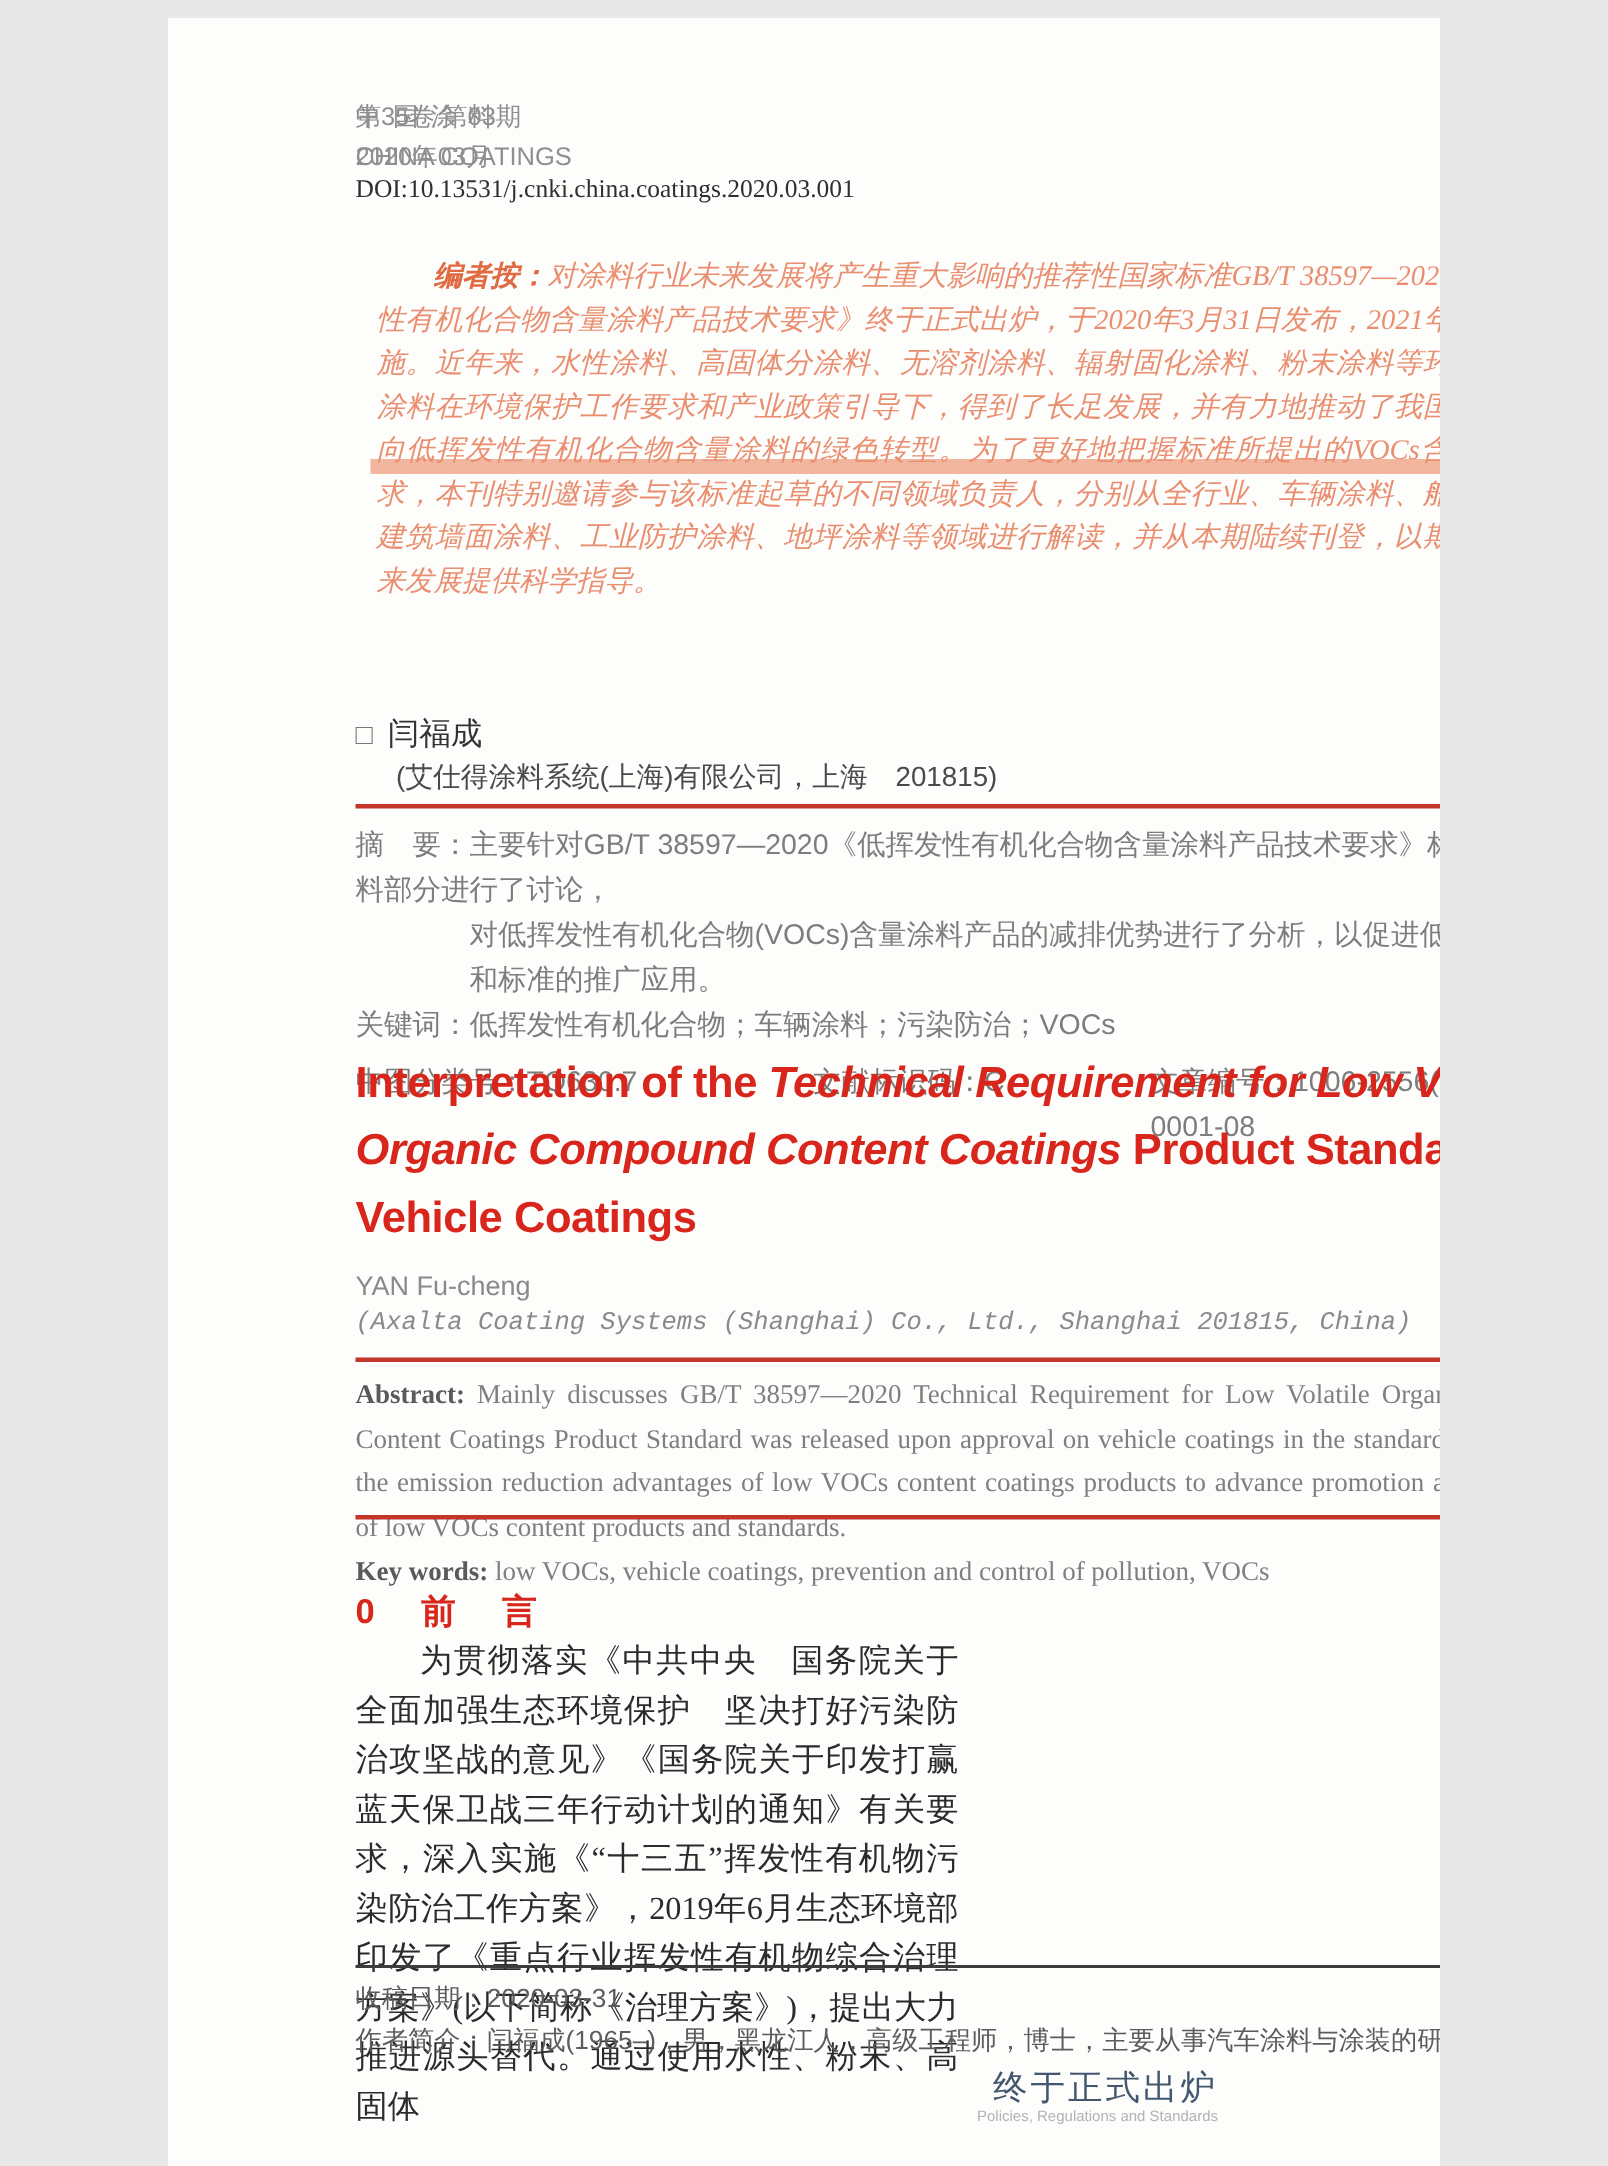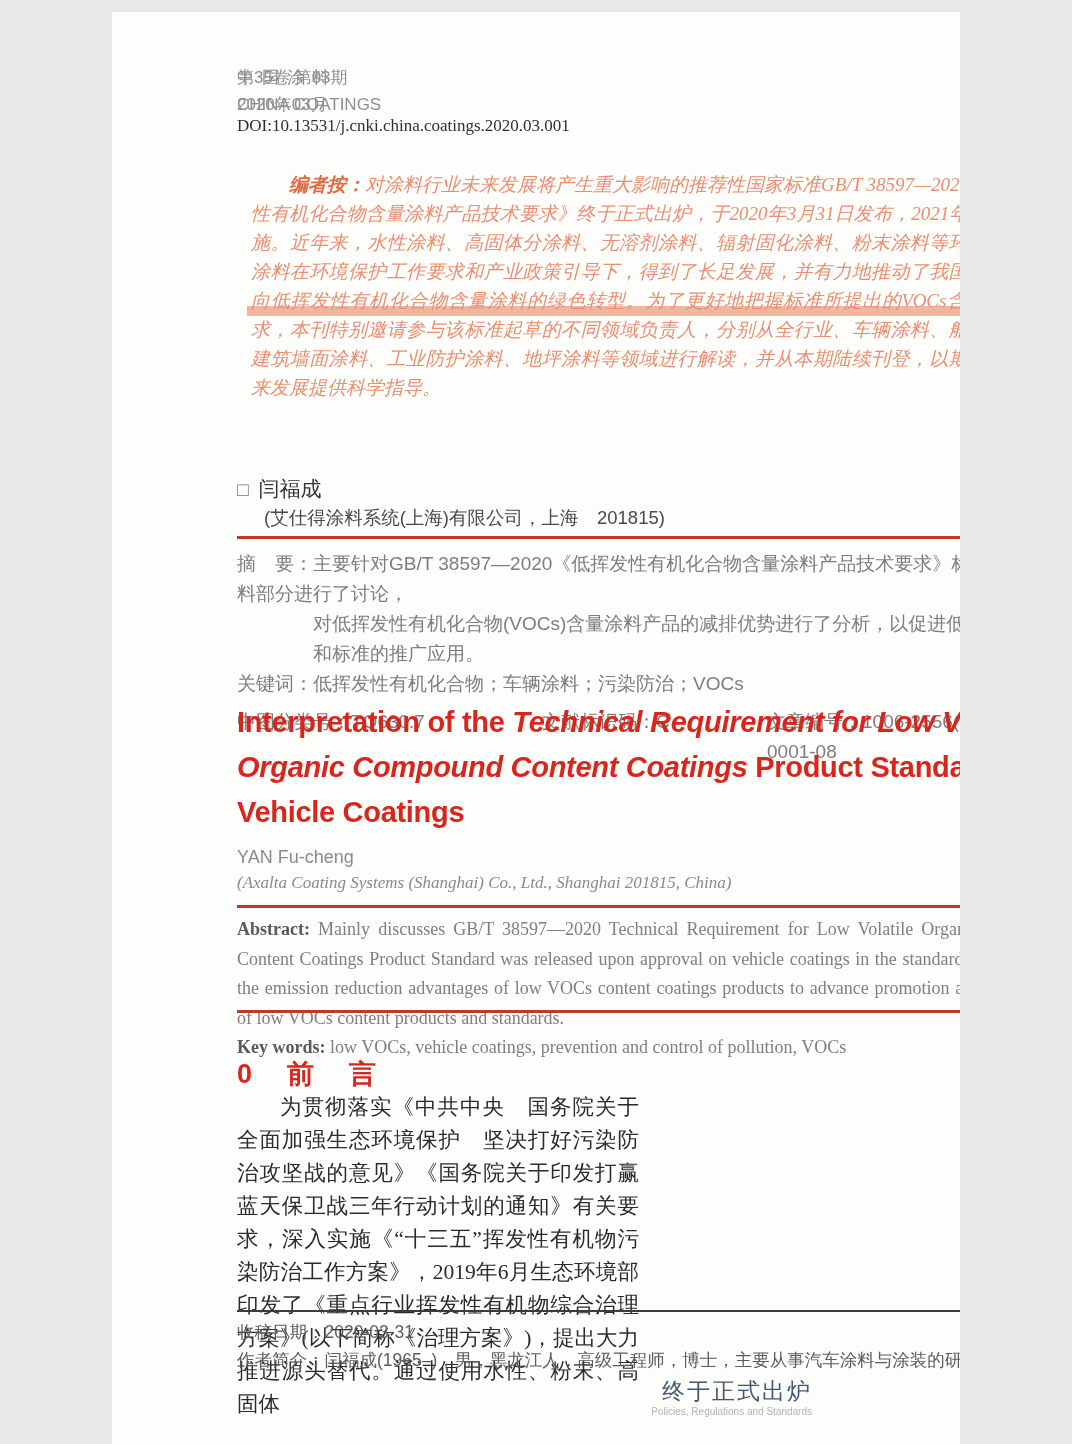--- a/index.html
+++ b/index.html
@@ -60,34 +60,34 @@
     position:absolute;top:688px;left:125px;width:860px;
     color:#d9261c;font-family:"Liberation Sans","DejaVu Sans",sans-serif;
     font-weight:bold;font-size:29px;line-height:45px;letter-spacing:-0.3px;
     white-space:nowrap;
   }
   .title-en .it{font-style:italic;}
   
   .author-en{position:absolute;top:835px;left:125px;color:#8a8a8a;font-size:18px;
              font-family:"Liberation Sans",sans-serif;}
   .affil-en{position:absolute;top:861px;left:125px;color:#8a8a8a;font-size:17px;
-            font-style:italic;font-family:Liberation Serif, serif;}
+            font-style:italic;font-family:Liberation Mono, monospace;}
   
   .abs-en{position:absolute;top:903px;left:125px;width:830px;color:#7f7f7f;
           font-size:18px;line-height:29.5px;text-align:justify;
           font-family:"Liberation Serif",serif;}
   .abs-en .lbl{font-weight:bold;color:#5a5a5a;}
   .abs-en p{margin:0;}
   
   .col{position:absolute;color:#2b2b2b;font-size:21.5px;line-height:33px;
        text-align:justify;font-family:"Liberation Serif",serif;}
   .col-left{top:1046px;left:125px;width:402px;}
   .col-right{top:1050px;left:540px;width:415px;}
   .sec-head{color:#d9261c;font-family:"Liberation Sans",sans-serif;font-weight:bold;
-            font-size:27px;letter-spacing:4px;margin:0 0 12px 0;}
+            font-size:23px;letter-spacing:4px;margin:0 0 12px 0;}
   .col p{margin:0;}
   .indent{text-indent:2em;}
   .col sub{font-size:13px;}
   
   .foot-rule{position:absolute;top:1298px;left:125px;width:830px;height:2px;background:#3c3c3c;}
   .footnote{position:absolute;top:1306px;left:125px;width:830px;color:#5c5c5c;
             font-size:17.5px;line-height:28px;font-family:"Liberation Sans",sans-serif;}
   
   .footer-cn{position:absolute;top:1364px;right:148px;color:#43586e;font-size:23px;
              letter-spacing:2px;font-family:"Liberation Sans",sans-serif;font-weight:500;}

